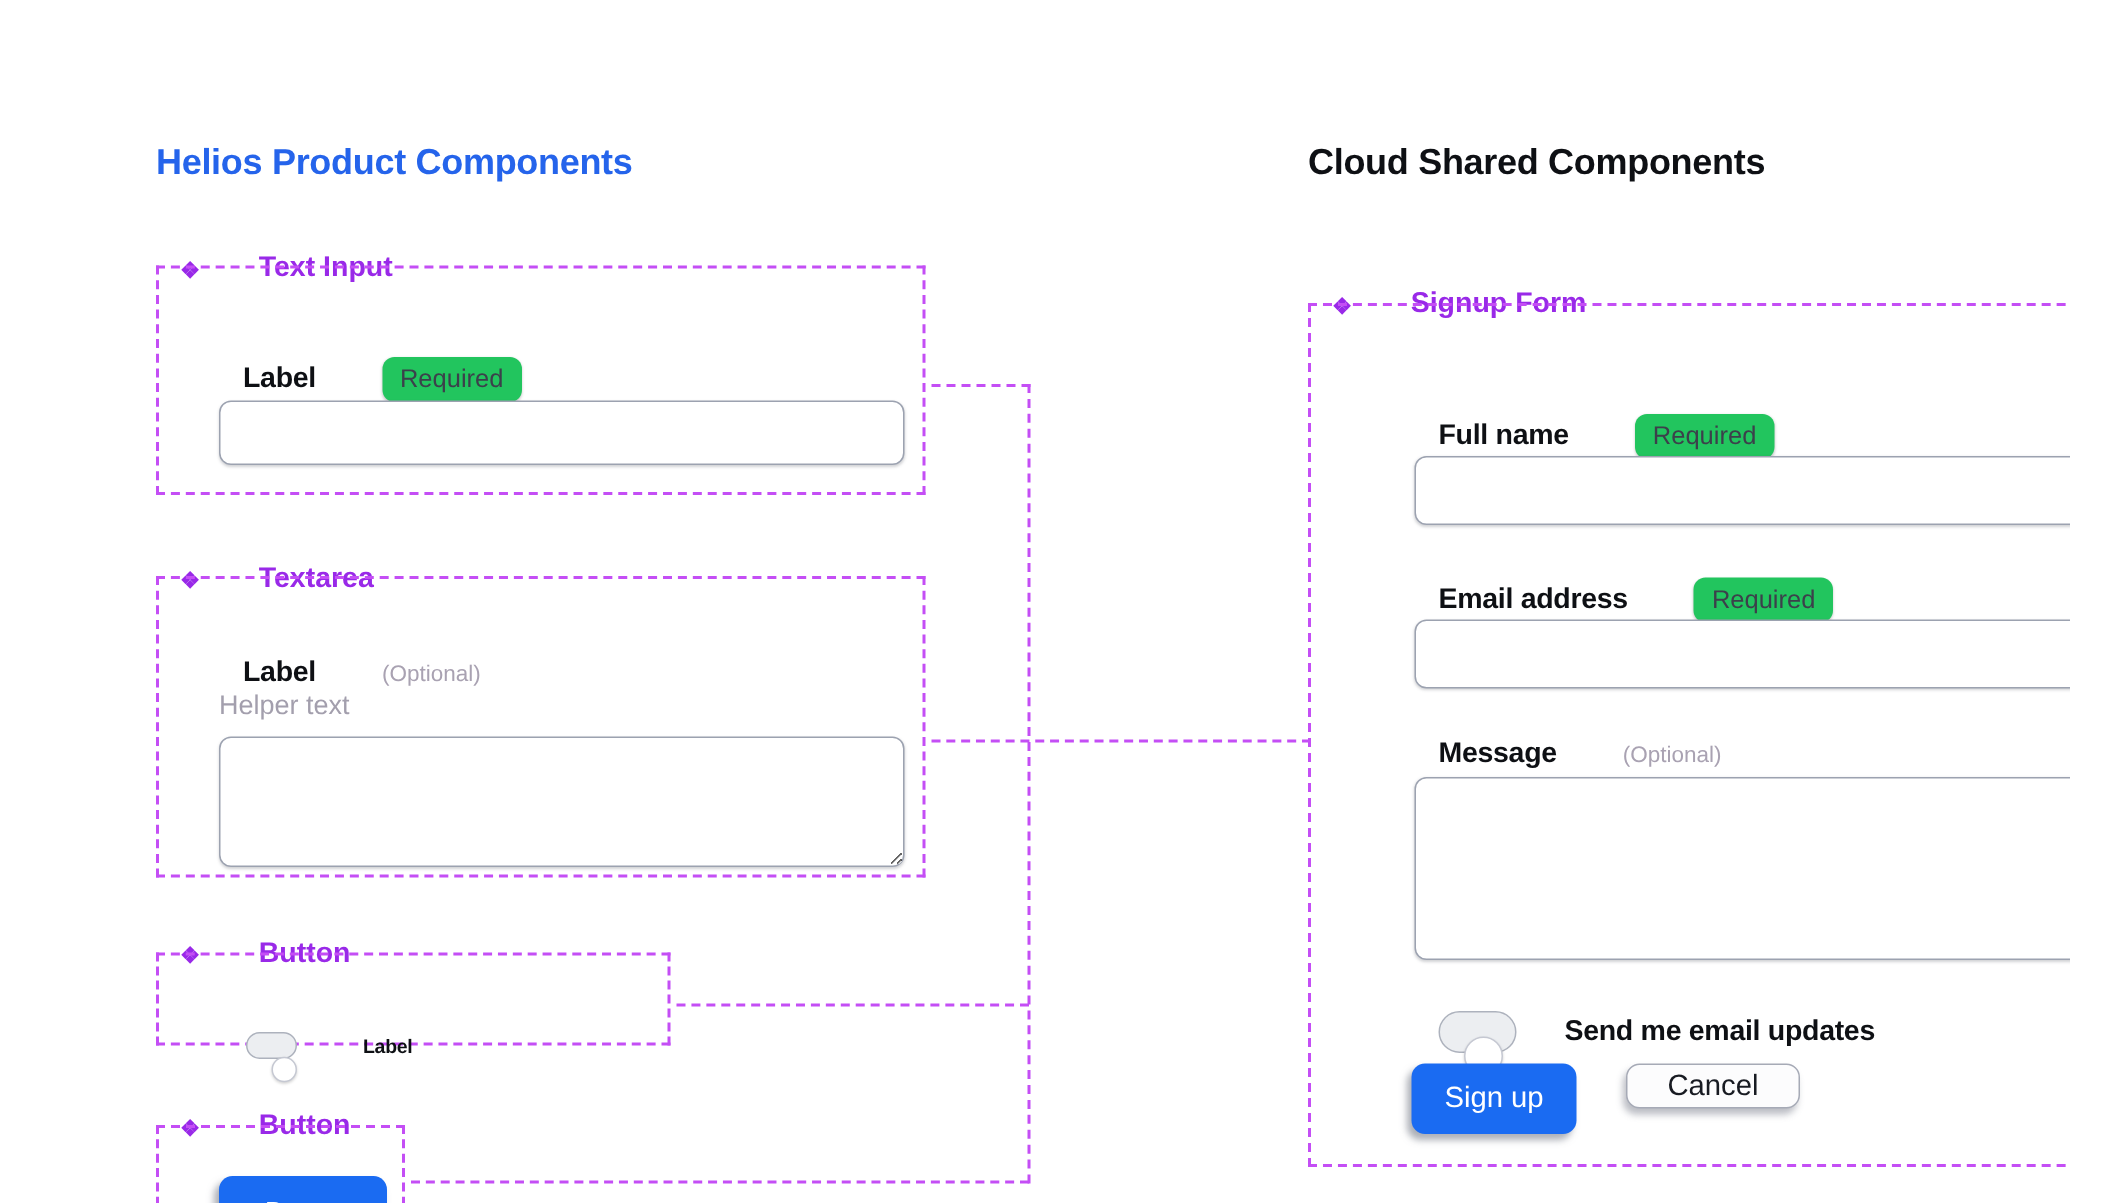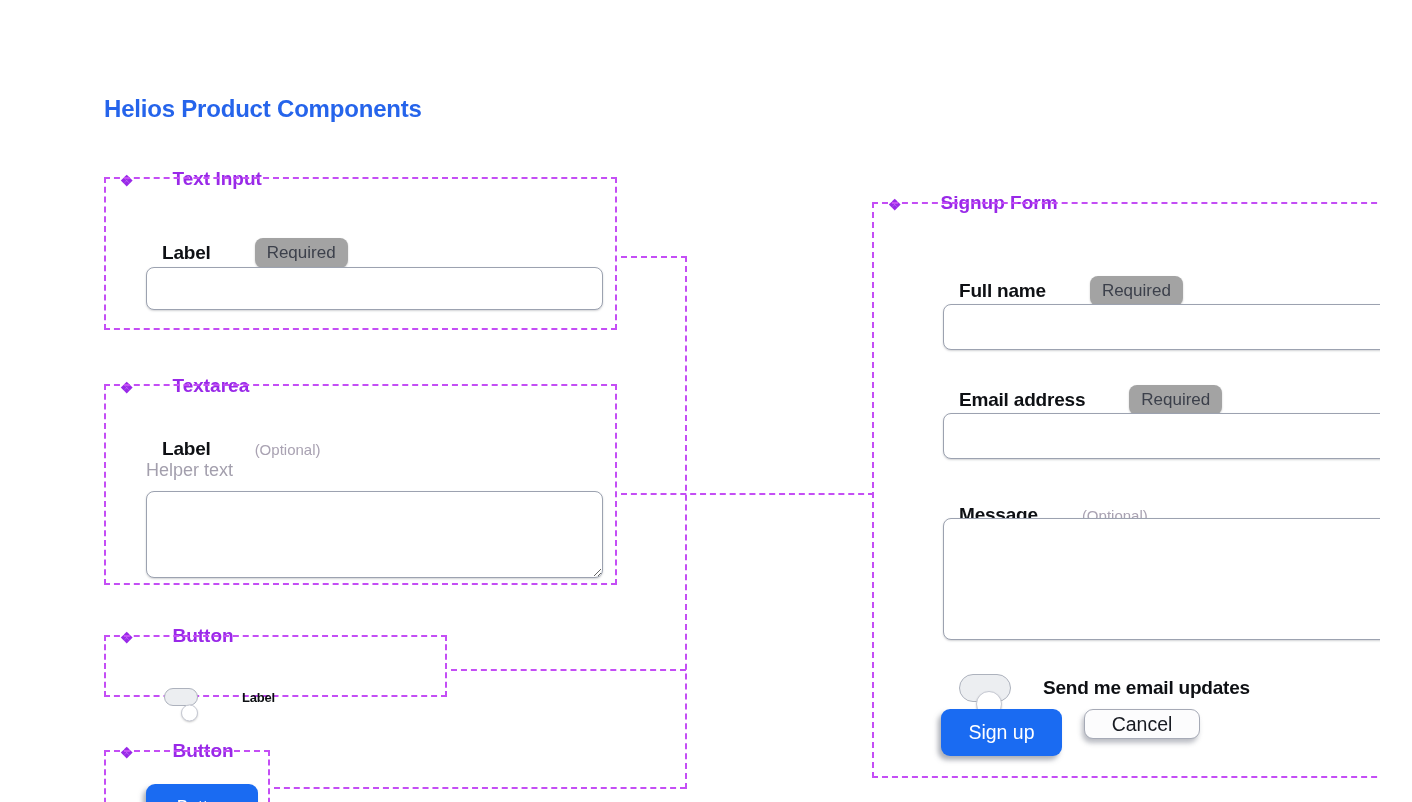--- a/index.html
+++ b/index.html
@@ -24,21 +24,21 @@
   .comp-icon{font-size:15px;line-height:1;transform:translateY(1px);}
 
   .dashed-box{position:absolute;border:2px dashed var(--purple-dash);}
 
   .connector-h{position:absolute;border-top:2px dashed var(--purple-dash);height:0;}
   .connector-v{position:absolute;border-left:2px dashed var(--purple-dash);width:0;}
 
   .label-row{position:absolute;display:flex;align-items:center;gap:12px;}
   .field-label{font-size:19px;font-weight:700;color:var(--ink);letter-spacing:-0.2px;}
   .field-label.small{font-size:13px;}
-  .badge{background:#a3a3a3;color:#3C404B;font-size:17px;line-height:1;padding:6px 12px 7px;border-radius:8px;box-shadow:0 1px 2px rgba(0,0,0,0.22);}
+  .badge{background:#22c55e;color:#3C404B;font-size:17px;line-height:1;padding:6px 12px 7px;border-radius:8px;box-shadow:0 1px 2px rgba(0,0,0,0.22);}
   .optional{font-size:15px;color:var(--muted);font-weight:400;}
   .helper-text{position:absolute;font-size:18px;color:var(--helper);}
 
   .ui-input, .ui-textarea{position:absolute;background:#fff;border:1.5px solid var(--input-border);border-radius:8px;box-shadow:0 1px 2px rgba(70,74,88,0.25);font-family:"Liberation Sans",sans-serif;font-size:17px;padding:6px 10px;color:var(--ink);outline:none;}
   .ui-textarea{resize:both;}
 
   .toggle{position:relative;display:inline-block;background:#ECEEF1;border:1.5px solid #ADB2BD;border-radius:999px;cursor:pointer;}
   .toggle .knob{position:absolute;left:0px;top:50%;transform:translateY(-50%);background:#fff;border:1px solid #C5C8D2;border-radius:50%;box-shadow:0 1px 2px rgba(0,0,0,0.18);}
   .toggle.sm{width:34px;height:18px;}
   .toggle.sm .knob{width:17px;height:17px;}
@@ -50,20 +50,21 @@
   .btn-secondary{background:#FCFCFD;color:#181B22;border:1.5px solid #A6AAB6;box-shadow:-2px 4px 5px rgba(104,109,124,0.45);}
 
   .toggle-row{position:absolute;display:flex;align-items:center;}
 </style>
 </head>
 <body>
 
 <div class="canvas">
 
   <div class="page-title blue" style="left:40px;top:31px;">Helios Product Components</div>
+  <div class="page-title" style="left:808px;top:31px;">Cloud Shared Components</div>
 
   <div class="connector-h" style="left:557px;top:192px;width:66px;"></div>
   <div class="connector-v" style="left:621px;top:192px;height:533px;"></div>
   <div class="connector-h" style="left:557px;top:429px;width:253px;"></div>
   <div class="connector-h" style="left:387px;top:605px;width:235px;"></div>
   <div class="connector-h" style="left:210px;top:723px;width:412px;"></div>
 
   <div class="comp-label" style="left:40px;top:88px;">
     <span class="comp-icon">❖</span>
     <span>Text Input</span>
@@ -121,30 +122,30 @@
       <span class="badge">Required</span>
     </div>
     <input class="ui-input" style="left: 53px; top: 84px; width: 457px; height: 46px;" placeholder="">
 
     <div class="label-row" style="left:53px;top:149px;">
       <span class="field-label">Email address</span>
       <span class="badge">Required</span>
     </div>
     <input class="ui-input" style="left: 53px; top: 193px; width: 457px; height: 46px;" placeholder="">
 
-    <div class="label-row" style="left:53px;top:268px;">
+    <div class="label-row" style="left:53px;top:256px;">
       <span class="field-label">Message</span>
       <span class="optional">(Optional)</span>
     </div>
     <textarea class="ui-textarea" style="left: 53px; top: 298px; width: 457px; height: 122px;" placeholder=""></textarea>
 
     <div class="toggle-row" style="left:53px;top:438px;gap:0;">
       <span class="toggle lg">
           <span class="knob"></span>
         </span>
       <span class="field-label">Send me email updates</span>
     </div>
 
-    <button class="btn btn-primary" style="left:51px;top:489px;width:121px;height:47px;font-size:19.5px;">Sign up</button>
+    <button class="btn btn-primary" style="left:51px;top:489px;width:110px;height:47px;font-size:19.5px;">Sign up</button>
     <button class="btn btn-secondary" style="left:194px;top:489px;width:116px;height:30px;font-size:19.5px;">Cancel</button>
   </div>
 
 </div>
 
 </body></html>

